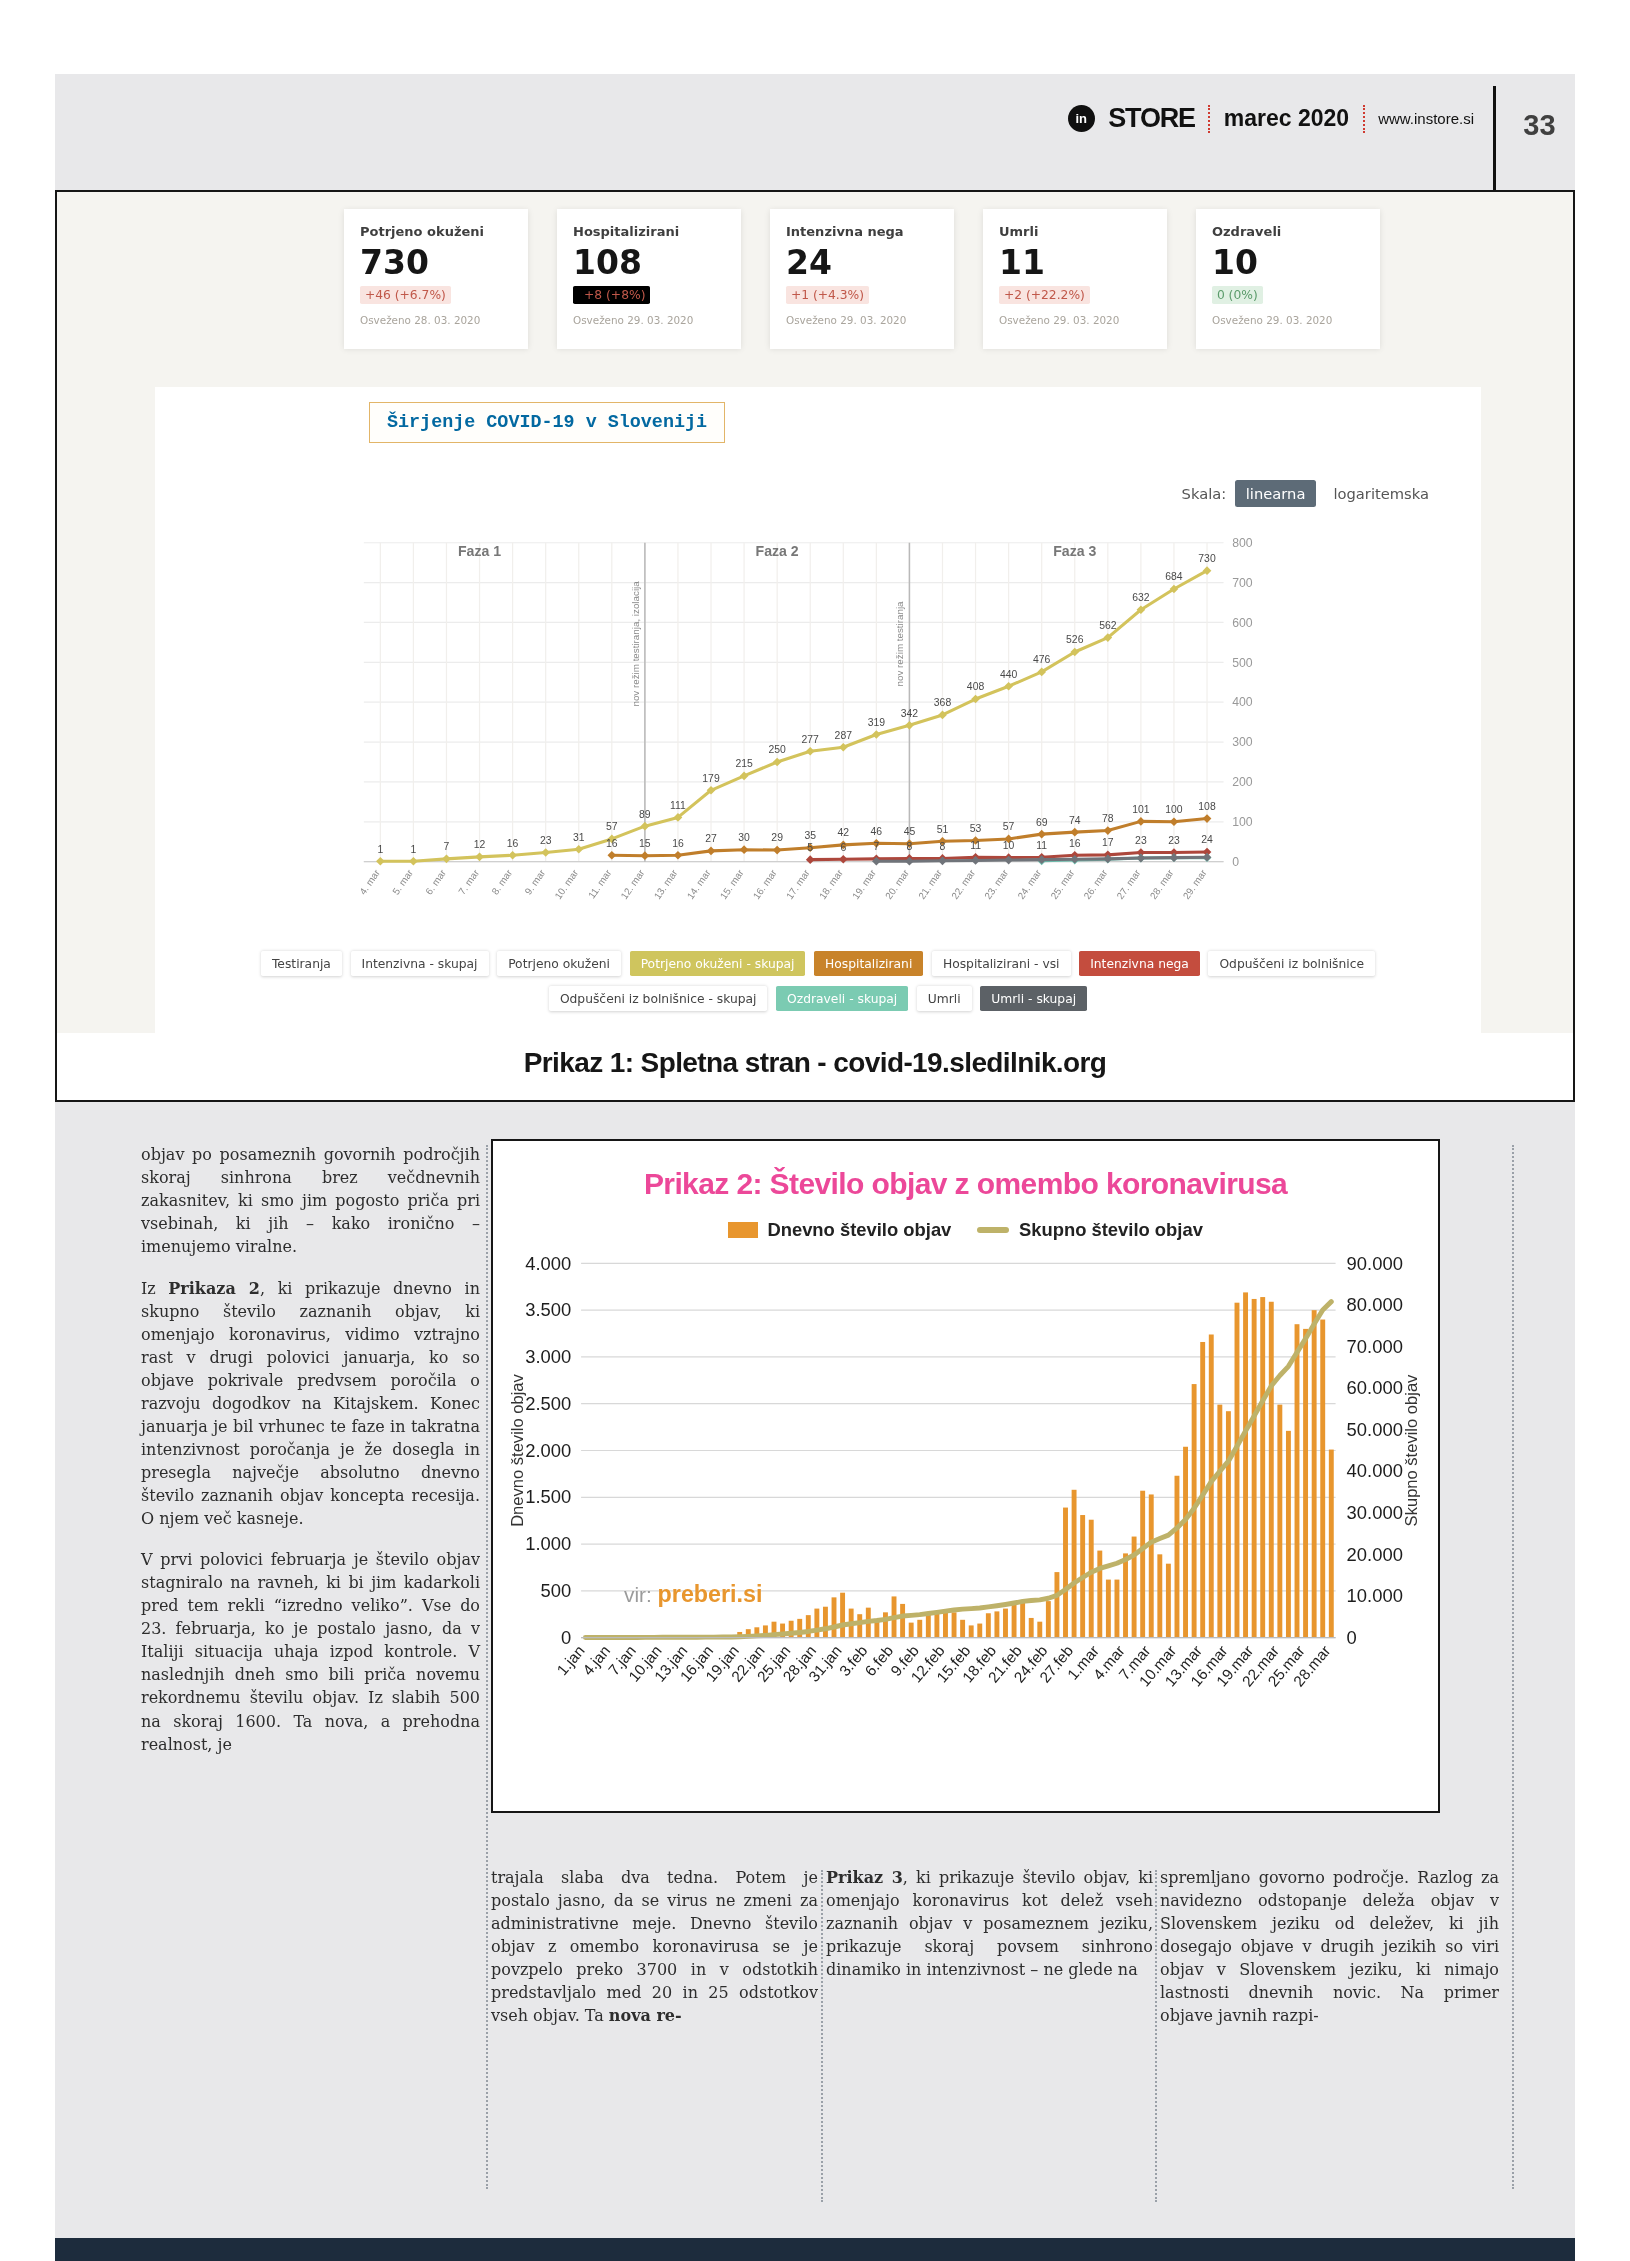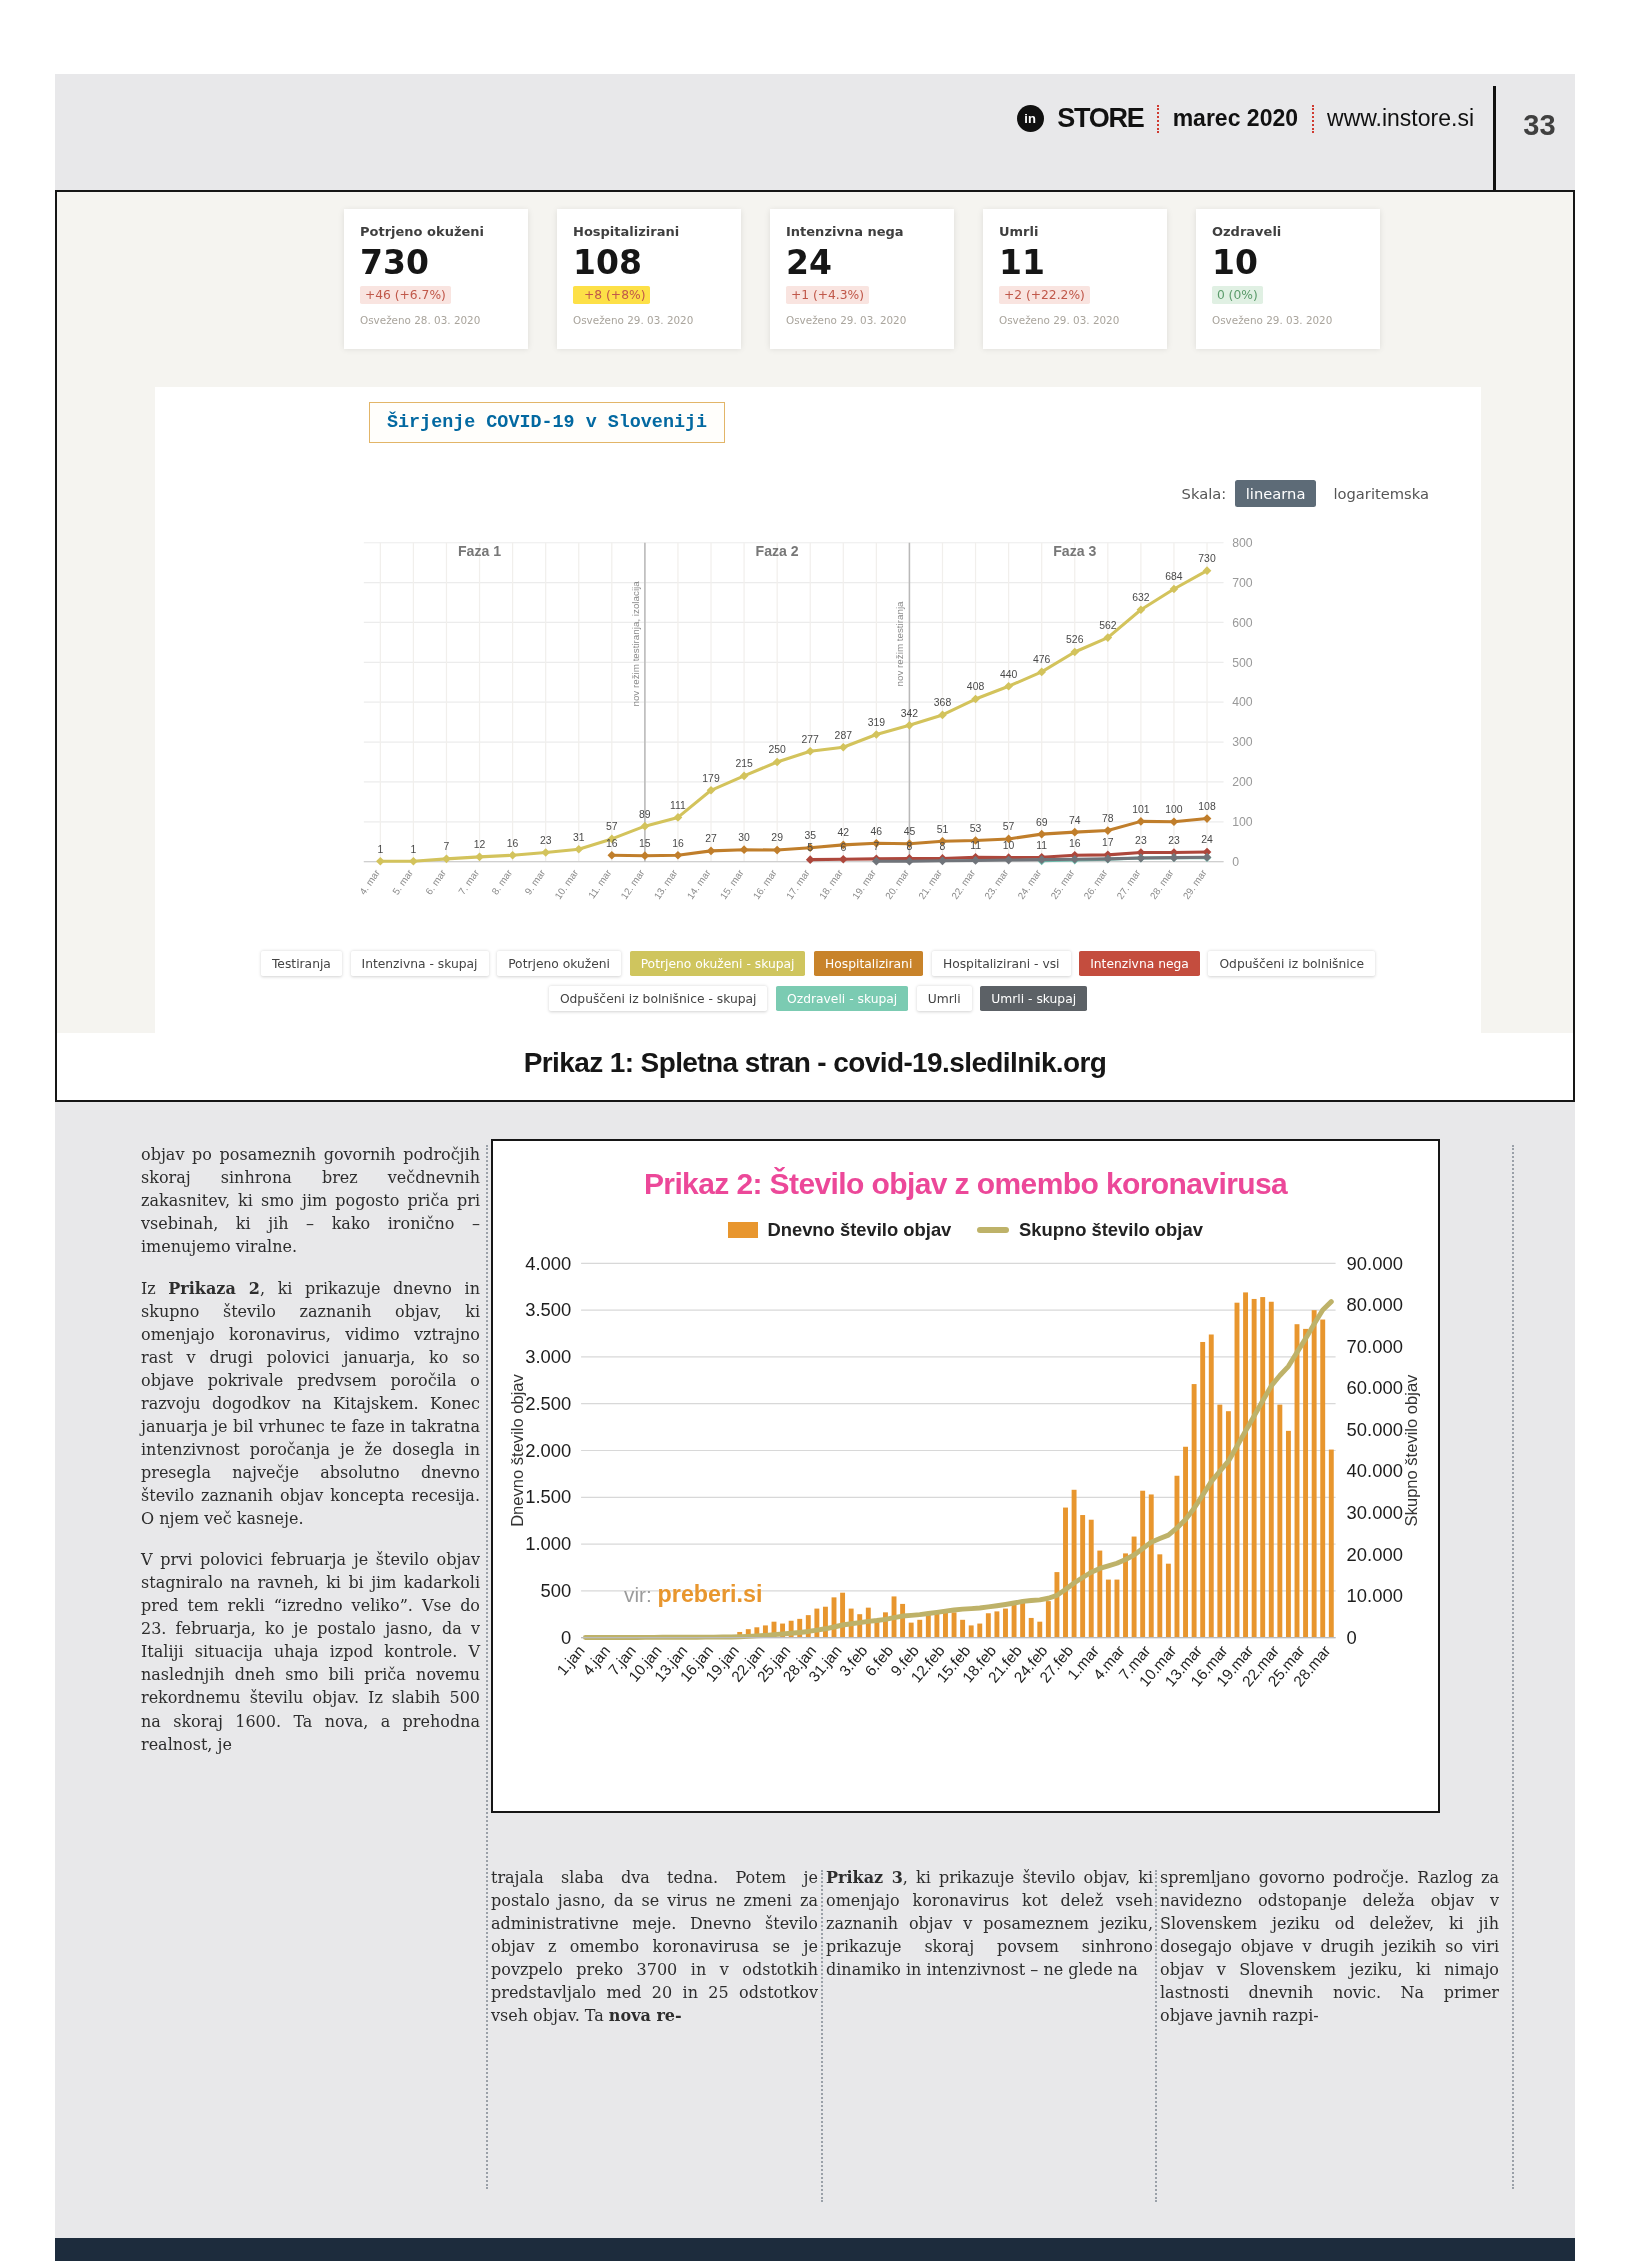--- a/index.html
+++ b/index.html
@@ -6,21 +6,21 @@
   .page{position:relative;width:1630px;height:2261px;background:#ffffff;overflow:hidden;font-family:"Liberation Sans",sans-serif;}
   .content-bg{position:absolute;left:55px;top:74px;width:1520px;height:2164px;background:#e8e8ea;}
   .footer-bar{position:absolute;left:55px;top:2238px;width:1520px;height:23px;background:#1d2c3d;}
 
   
   .header{position:absolute;left:55px;top:103px;width:1419px;display:flex;justify-content:flex-end;align-items:center;gap:13.5px;}
   .brand-circle{width:27px;height:27px;border-radius:50%;background:#101010;color:#fff;display:flex;align-items:center;justify-content:center;font-weight:700;font-size:13px;flex:0 0 auto;}
   .brand-store{font-size:27px;font-weight:700;letter-spacing:-1.2px;color:#111;}
   .hdr-sep{width:0;height:28px;border-left:2.5px dotted #cf3a30;}
   .hdr-issue{font-size:23px;font-weight:700;color:#111;}
-  .hdr-site{font-size:23px;color:#111;}
+  .hdr-site{font-size:15px;color:#111;}
   .hdr-divider{position:absolute;left:1493px;top:86px;width:2.5px;height:109px;background:#111;}
   .hdr-page{position:absolute;left:1505px;top:109px;width:69px;text-align:center;font-size:29px;font-weight:700;color:#404040;}
 
   
   .fig1{position:absolute;left:55px;top:190px;width:1520px;height:912px;background:#fff;border:2.5px solid #161616;box-sizing:border-box;}
   .site{position:absolute;left:0;top:0;width:100%;height:841px;background:#f5f4f0;}
   .cards{position:absolute;left:287px;top:17px;display:flex;gap:29px;}
   .card{width:184px;height:140px;background:#fff;box-shadow:0 1.2px 6.1px rgba(0,0,0,.10);padding:14.7px 16px;box-sizing:border-box;font-family:"DejaVu Sans",sans-serif;}
   .card-title{font-size:13px;font-weight:700;color:#3f3f3f;}
   .card-value{font-size:33px;font-weight:700;color:#161616;margin-top:7.4px;line-height:1;}
@@ -75,21 +75,21 @@
     <span class="hdr-sep"></span>
     <span class="hdr-site">www.instore.si</span>
   </div>
   <div class="hdr-divider"></div>
   <div class="hdr-page">33</div>
 
   <div class="fig1">
     <div class="site"></div>
     <div class="cards" id="cards">
         <div class="card"><div class="card-title">Potrjeno okuženi</div><div class="card-value">730</div><div class="card-delta" style="background: rgb(249, 228, 224); color: rgb(192, 88, 74);">+46 (+6.7%)</div><div class="card-upd">Osveženo 28. 03. 2020</div></div>
-        <div class="card"><div class="card-title">Hospitalizirani</div><div class="card-value">108</div><div class="card-delta" style="background: #fde047; color: rgb(192, 88, 74); padding-left: 11px;">+8 (+8%)</div><div class="card-upd">Osveženo 29. 03. 2020</div></div>
+        <div class="card"><div class="card-title">Hospitalizirani</div><div class="card-value">108</div><div class="card-delta" style="background: #000000; color: rgb(192, 88, 74); padding-left: 11px;">+8 (+8%)</div><div class="card-upd">Osveženo 29. 03. 2020</div></div>
         <div class="card"><div class="card-title">Intenzivna nega</div><div class="card-value">24</div><div class="card-delta" style="background: rgb(249, 228, 224); color: rgb(192, 88, 74);">+1 (+4.3%)</div><div class="card-upd">Osveženo 29. 03. 2020</div></div>
         <div class="card"><div class="card-title">Umrli</div><div class="card-value">11</div><div class="card-delta" style="background: rgb(249, 228, 224); color: rgb(192, 88, 74);">+2 (+22.2%)</div><div class="card-upd">Osveženo 29. 03. 2020</div></div>
         <div class="card"><div class="card-title">Ozdraveli</div><div class="card-value">10</div><div class="card-delta" style="background: rgb(224, 240, 227); color: rgb(90, 155, 106);">0 (0%)</div><div class="card-upd">Osveženo 29. 03. 2020</div></div>
       </div>
     <div class="chart-card">
       <div class="c1-title">Širjenje COVID-19 v Sloveniji</div>
       <div class="scale">
         <span>Skala:</span>
         <span id="scale-options" style="display:flex;gap:6.1px;">
             <span class="scale-opt active">linearna</span>

